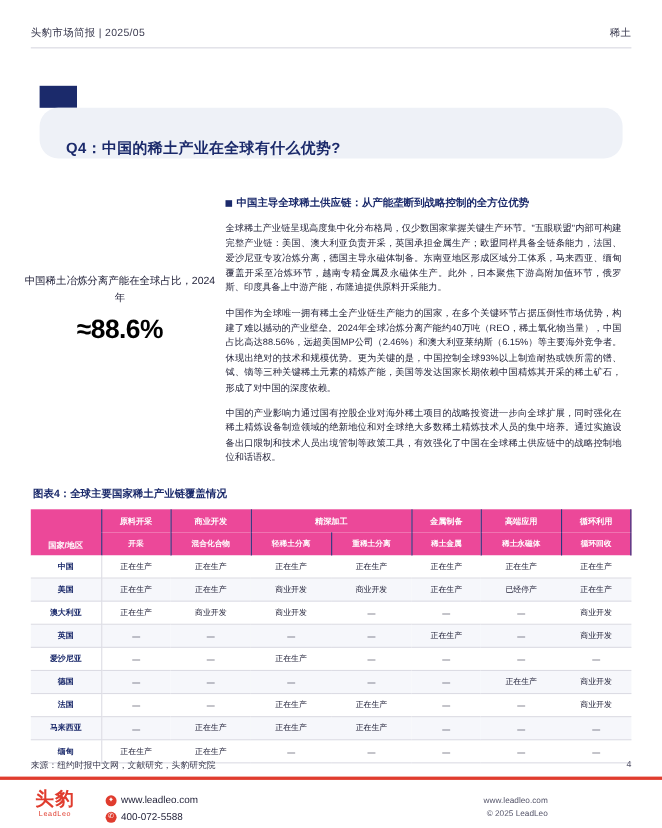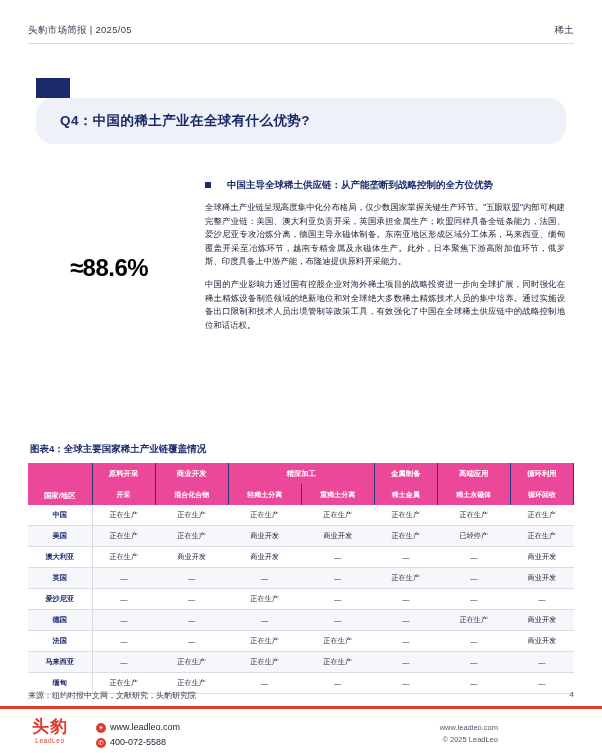--- a/index.html
+++ b/index.html
@@ -50,21 +50,21 @@
     background: #1b2a6b;
   }
   .q-box {
     position: absolute;
     top: 98px;
     left: 36px;
     width: 530px;
     height: 46px;
     background: #eef1f7;
     display: flex;
-    align-items: center;
+    align-items: flex-end;
     padding-left: 24px;
     border-radius: 17px;
   }
   .q-text {
     font-size: 13.5px;
     color: #1b2a6b;
     font-weight: bold;
     letter-spacing: 0.4px;
   }
 
@@ -92,21 +92,21 @@
   
   .body-col {
     position: absolute;
     top: 178px;
     left: 205px;
     width: 360px;
   }
   .body-head {
     display: flex;
     align-items: flex-start;
-    gap: 16px;
+    gap: 4px;
     margin-bottom: 9px;
   }
   .sq-bullet {
     width: 6px;
     height: 6px;
     background: #1b2a6b;
     margin-top: 3.5px;
     flex: none;
   }
   .body-head-text {
@@ -269,29 +269,31 @@
     <span class="header-right">稀土</span>
   </div>
   <div class="header-rule"></div>
 
   <div class="q-marker"></div>
   <div class="q-box">
     <span class="q-text">Q4：中国的稀土产业在全球有什么优势?</span>
   </div>
 
   <div class="stat-block">
+    <div class="stat-caption">中国稀土冶炼分离产能在全球占比，2024年</div>
     <div class="stat-value">≈88.6%</div>
   </div>
 
   <div class="body-col">
     <div class="body-head">
       <span class="sq-bullet"></span>
       <span class="body-head-text">中国主导全球稀土供应链：从产能垄断到战略控制的全方位优势</span>
     </div>
     <p class="para">全球稀土产业链呈现高度集中化分布格局，仅少数国家掌握关键生产环节。"五眼联盟"内部可构建完整产业链：美国、澳大利亚负责开采，英国承担金属生产；欧盟同样具备全链条能力，法国、爱沙尼亚专攻冶炼分离，德国主导永磁体制备。东南亚地区形成区域分工体系，马来西亚、缅甸覆盖开采至冶炼环节，越南专精金属及永磁体生产。此外，日本聚焦下游高附加值环节，俄罗斯、印度具备上中游产能，布隆迪提供原料开采能力。</p>
+    <p class="para">中国作为全球唯一拥有稀土全产业链生产能力的国家，在多个关键环节占据压倒性市场优势，构建了难以撼动的产业壁垒。2024年全球冶炼分离产能约40万吨（REO，稀土氧化物当量），中国占比高达88.56%，远超美国MP公司（2.46%）和澳大利亚莱纳斯（6.15%）等主要海外竞争者。休现出绝对的技术和规模优势。更为关键的是，中国控制全球93%以上制造耐热或铁所需的镨、铽、镝等三种关键稀土元素的精炼产能，美国等发达国家长期依赖中国精炼其开采的稀土矿石，形成了对中国的深度依赖。</p>
     <p class="para">中国的产业影响力通过国有控股企业对海外稀土项目的战略投资进一步向全球扩展，同时强化在稀土精炼设备制造领域的绝新地位和对全球绝大多数稀土精炼技术人员的集中培养。通过实施设备出口限制和技术人员出境管制等政策工具，有效强化了中国在全球稀土供应链中的战略控制地位和话语权。</p>
   </div>
 
   <div class="fig-title">图表4：全球主要国家稀土产业链覆盖情况</div>
 
   <div class="tbl-wrap">
     <table>
       <thead>
         <tr class="r1">
           <th class="corner" rowspan="2">国家/地区</th>

